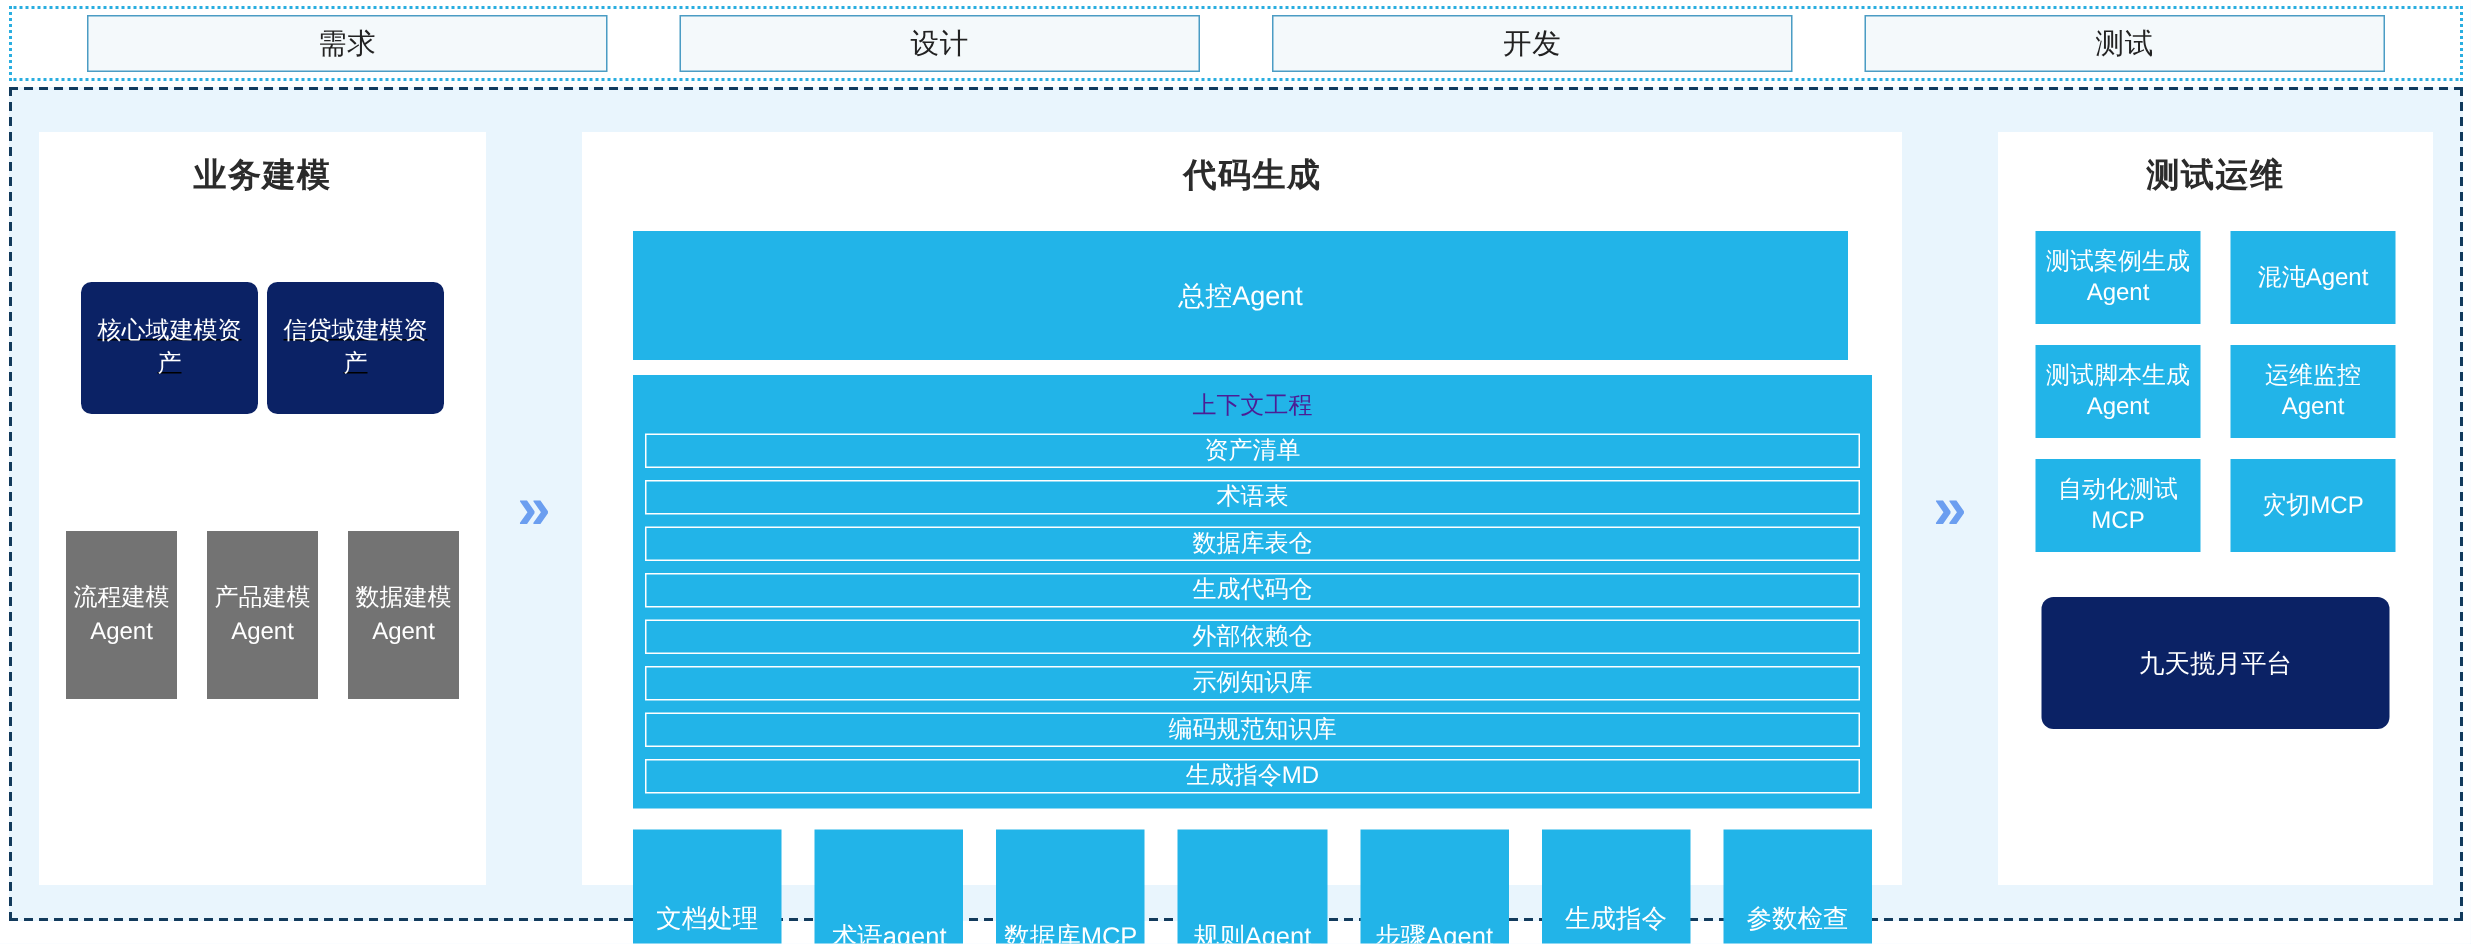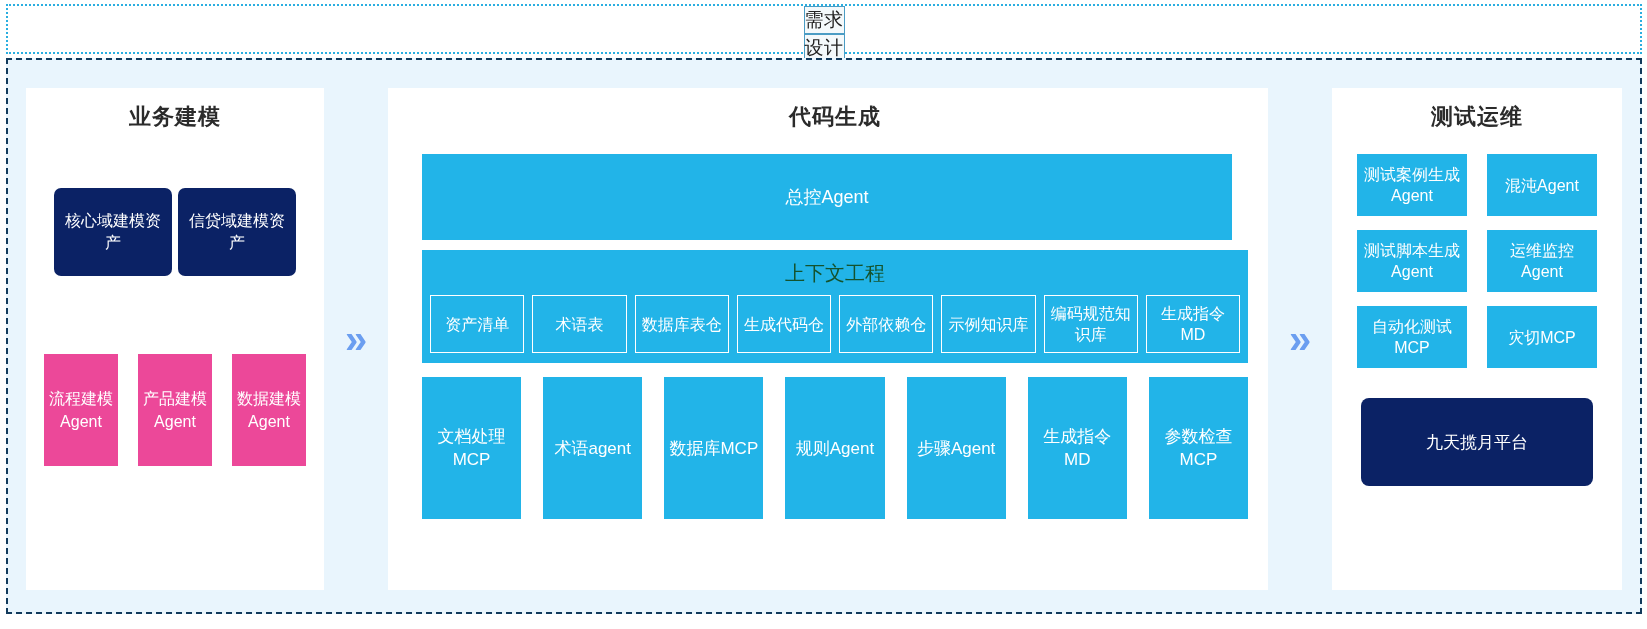--- a/index.html
+++ b/index.html
@@ -15,21 +15,20 @@
   .phase-strip {
     position: absolute;
     left: 6px; top: 4px;
     width: 1636px; height: 50px;
     border: 2px dotted #2aaee0;
     background: #ffffff;
     display: flex;
     align-items: center;
     justify-content: space-between;
     padding: 0 26px;
-    flex-direction: column;
   }
   .phase-box {
     flex: 1 1 0;
     height: 38px;
     margin: 0 24px;
     border: 1px solid #4b9cc4;
     background: #f4f9fb;
     display: flex;
     align-items: center;
     justify-content: center;
@@ -63,20 +62,21 @@
     letter-spacing: 1px;
   }
 
   
   .panel-left { width: 298px; flex: 0 0 298px; }
   .left-assets {
     display: flex;
     justify-content: center;
     gap: 6px;
     margin-top: 56px;
+    text-decoration: underline;
   }
   .asset-card {
     width: 118px; height: 88px;
     background: #0b2265;
     border-radius: 7px;
     color: #ffffff;
     font-size: 16px;
     line-height: 22px;
     display: flex;
     align-items: center;
@@ -85,21 +85,21 @@
     padding: 0 6px;
   }
   .left-agents {
     display: flex;
     justify-content: center;
     gap: 20px;
     margin-top: 78px;
   }
   .agent-tile {
     width: 74px; height: 112px;
-    background: #ec4899;
+    background: #737373;
     color: #ffffff;
     font-size: 16px;
     line-height: 23px;
     display: flex;
     align-items: center;
     justify-content: center;
     text-align: center;
   }
 
   
@@ -127,28 +127,29 @@
     align-items: center;
     justify-content: center;
   }
   .ctx-block {
     margin: 10px 20px 0 20px;
     background: #22b4e8;
     padding: 10px 8px 10px 8px;
   }
   .ctx-title {
     text-align: center;
-    color: #14532d;
-    font-size: 20px;
+    color: #4c1d95;
+    font-size: 16px;
     margin-bottom: 8px;
   }
   .ctx-row {
     display: flex;
     gap: 8px;
     justify-content: space-between;
+    flex-direction: column;
   }
   .ctx-item {
     flex: 1 1 0;
     height: 58px;
     border: 1px solid #ffffff;
     color: #ffffff;
     font-size: 16px;
     line-height: 21px;
     display: flex;
     align-items: center;

